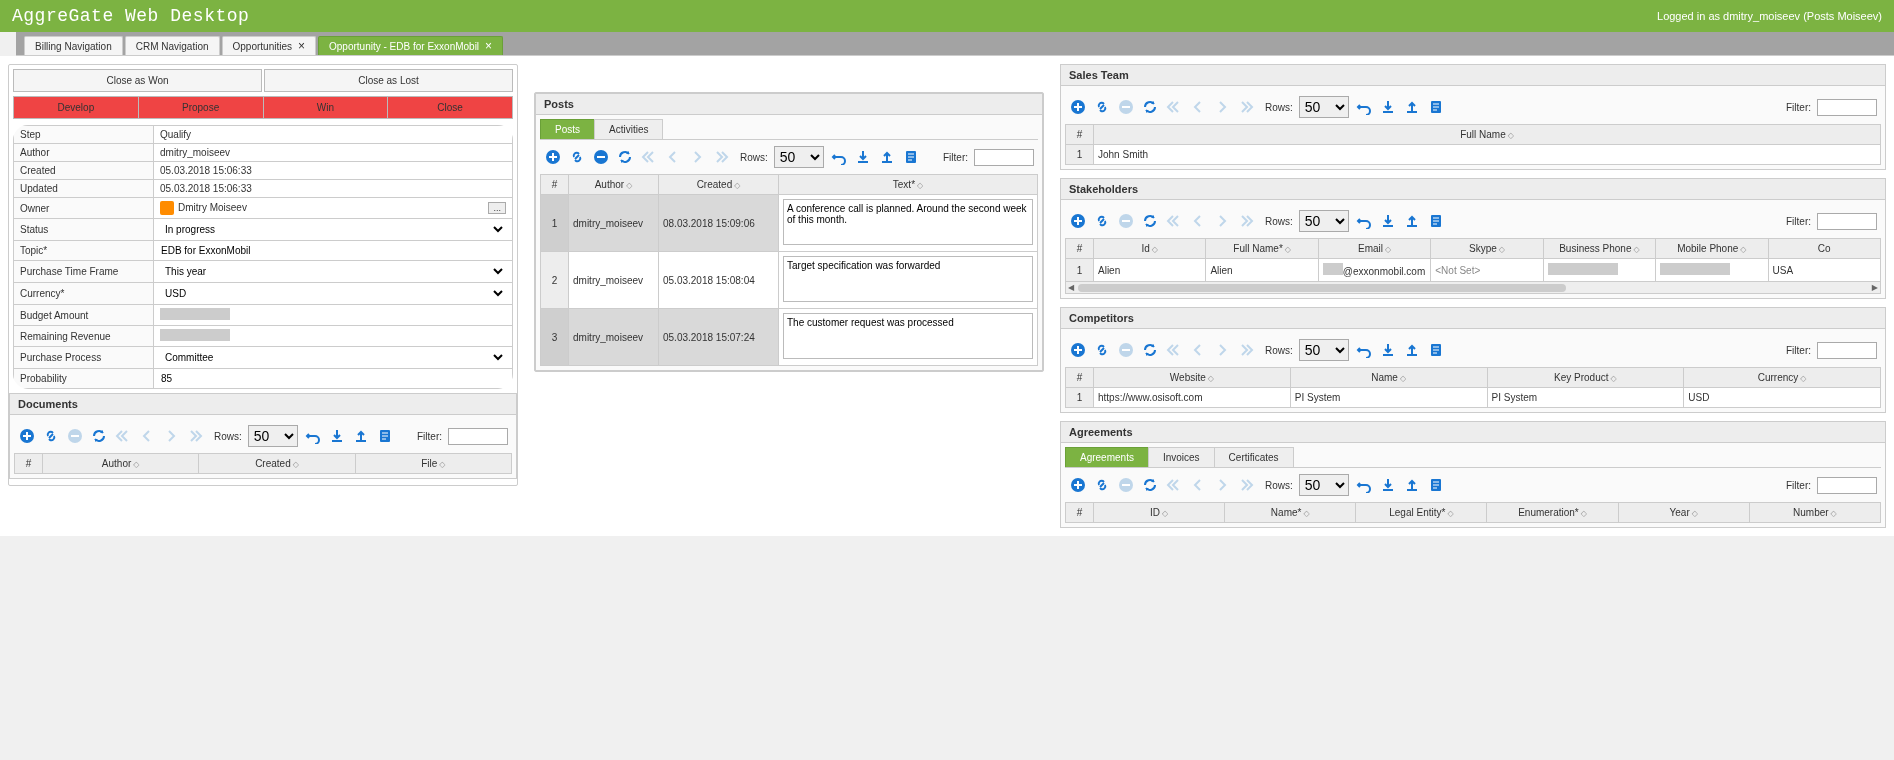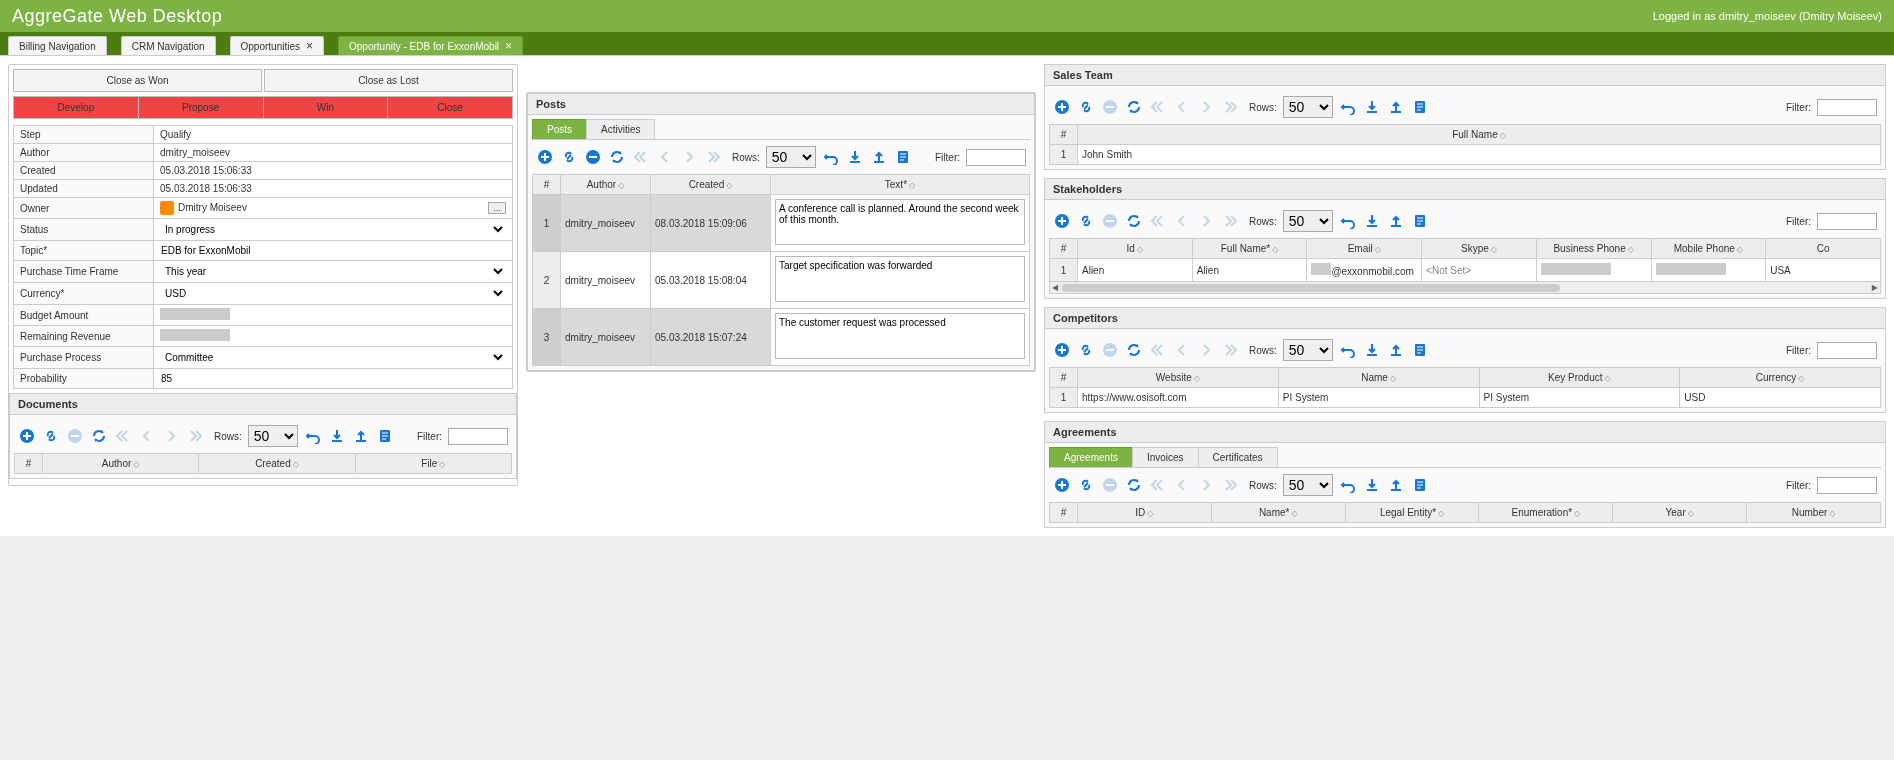--- a/index.html
+++ b/index.html
@@ -1,27 +1,27 @@
 <!DOCTYPE html>
 <html><head>
 <meta charset="utf-8">
 <style>
 * { box-sizing: border-box; margin: 0; padding: 0; font-family: Arial, sans-serif; }
 body { background: #f0f0f0; font-size: 11px; color: #333; }
 
 .header { background: #7cb342; color: white; padding: 6px 12px; display: flex; justify-content: space-between; align-items: center; height: 32px; }
-.header .logo { font-family: Liberation Sans, sans-serif; font-size: 18px; font-weight: normal; letter-spacing: 0.5px; }
+.header .logo { font-family: Liberation Mono, monospace; font-size: 18px; font-weight: normal; letter-spacing: 0.5px; }
 .header .user { font-size: 11px; }
 
-.tabs-bar { background: #4d7c0f; padding: 4px 8px 0; display: flex; gap: 14px; border-bottom: 1px solid #ccc; }
+.tabs-bar { background: #a3a3a3; padding: 4px 8px 0; display: flex; gap: 2px; border-bottom: 1px solid #ccc; margin-left: 16px; }
 .tab { background: #f5f5f5; border: 1px solid #ccc; border-bottom: none; padding: 3px 10px; font-size: 10px; border-radius: 2px 2px 0 0; cursor: pointer; display: flex; align-items: center; gap: 6px; }
 .tab.active { background: #7cb342; color: white; border-color: #6aa038; }
 .tab .close { font-size: 12px; cursor: pointer; line-height: 1; }
 
-.main { display: flex; gap: 8px; padding: 8px; background: white; align-items: flex-start; }
+.main { display: flex; gap: 16px; padding: 8px; background: white; align-items: flex-start; }
 .col { background: white; border: 1px solid #ccc; border-radius: 2px; }
 .col-left { width: 510px; flex-shrink: 0; }
 .col-mid { width: 510px; flex-shrink: 0; margin-top: 28px; }
 .col-right { flex: 1; display: flex; flex-direction: column; gap: 8px; min-width: 0; }
 
 .panel { border: 1px solid #ccc; background: #fafafa; margin-bottom: 6px; }
 .col-right .panel { margin-bottom: 0; }
 .panel-title { background: #ededed; padding: 4px 8px; font-weight: bold; font-size: 11px; border-bottom: 1px solid #ccc; }
 .panel-body { padding: 4px; }
 
@@ -34,21 +34,21 @@
 
 .info-table { width: 100%; border-collapse: collapse; }
 .info-table td { border: 1px solid #ccc; padding: 3px 6px; font-size: 10px; background: white; }
 .info-table td:first-child { width: 140px; background: #fafafa; }
 .info-table select, .info-table input { width: 100%; border: none; background: transparent; font-size: 10px; padding: 1px; }
 .info-table .with-btn { display: flex; align-items: center; }
 .info-table .with-btn span:first-child { flex: 1; }
 .ellipsis-btn { border: 1px solid #aaa; padding: 0 4px; font-size: 9px; background: #eee; cursor: pointer; }
 .owner-icon { display: inline-block; width: 14px; height: 14px; background: #ff8c00; border-radius: 2px; margin-right: 4px; vertical-align: middle; }
 
-.info-scroll { max-height: 300px; overflow-y: auto; }
+.info-scroll { max-height: 300px; overflow-y: auto; border-radius: 15px; }
 
 .subtabs { display: flex; border-bottom: 1px solid #ccc; }
 .subtab { padding: 4px 14px; font-size: 10px; border: 1px solid #ccc; border-bottom: none; background: #eee; cursor: pointer; margin-right: -1px; }
 .subtab.active { background: #7cb342; color: white; border-color: #6aa038; }
 
 .toolbar { display: flex; align-items: center; gap: 6px; padding: 6px 4px; flex-wrap: nowrap; }
 .tb-icon { width: 18px; height: 18px; display: inline-flex; align-items: center; justify-content: center; cursor: pointer; color: #1976d2; flex-shrink: 0; }
 .tb-icon.disabled { color: #bfd6ea; cursor: default; }
 .tb-icon svg { width: 16px; height: 16px; }
 .rows-label { font-size: 10px; margin-left: 4px; white-space: nowrap; }
@@ -119,21 +119,21 @@
       </g>
 <g id="i-report">
         <rect x="3" y="2" width="10" height="12" rx="1" fill="currentColor"></rect>
         <path d="M5 5h6M5 8h6M5 11h4" stroke="white" stroke-width="1"></path>
       </g>
 </defs>
 </svg>
 
 <div class="header">
   <div class="logo">AggreGate Web Desktop</div>
-  <div class="user">Logged in as dmitry_moiseev (Dmitry Moiseev)</div>
+  <div class="user">Logged in as dmitry_moiseev (Posts Moiseev)</div>
 </div>
 
 <div class="tabs-bar">
   <div class="tab">
       <span>Billing Navigation</span>
     </div>
   <div class="tab">
       <span>CRM Navigation</span>
     </div>
   <div class="tab">

